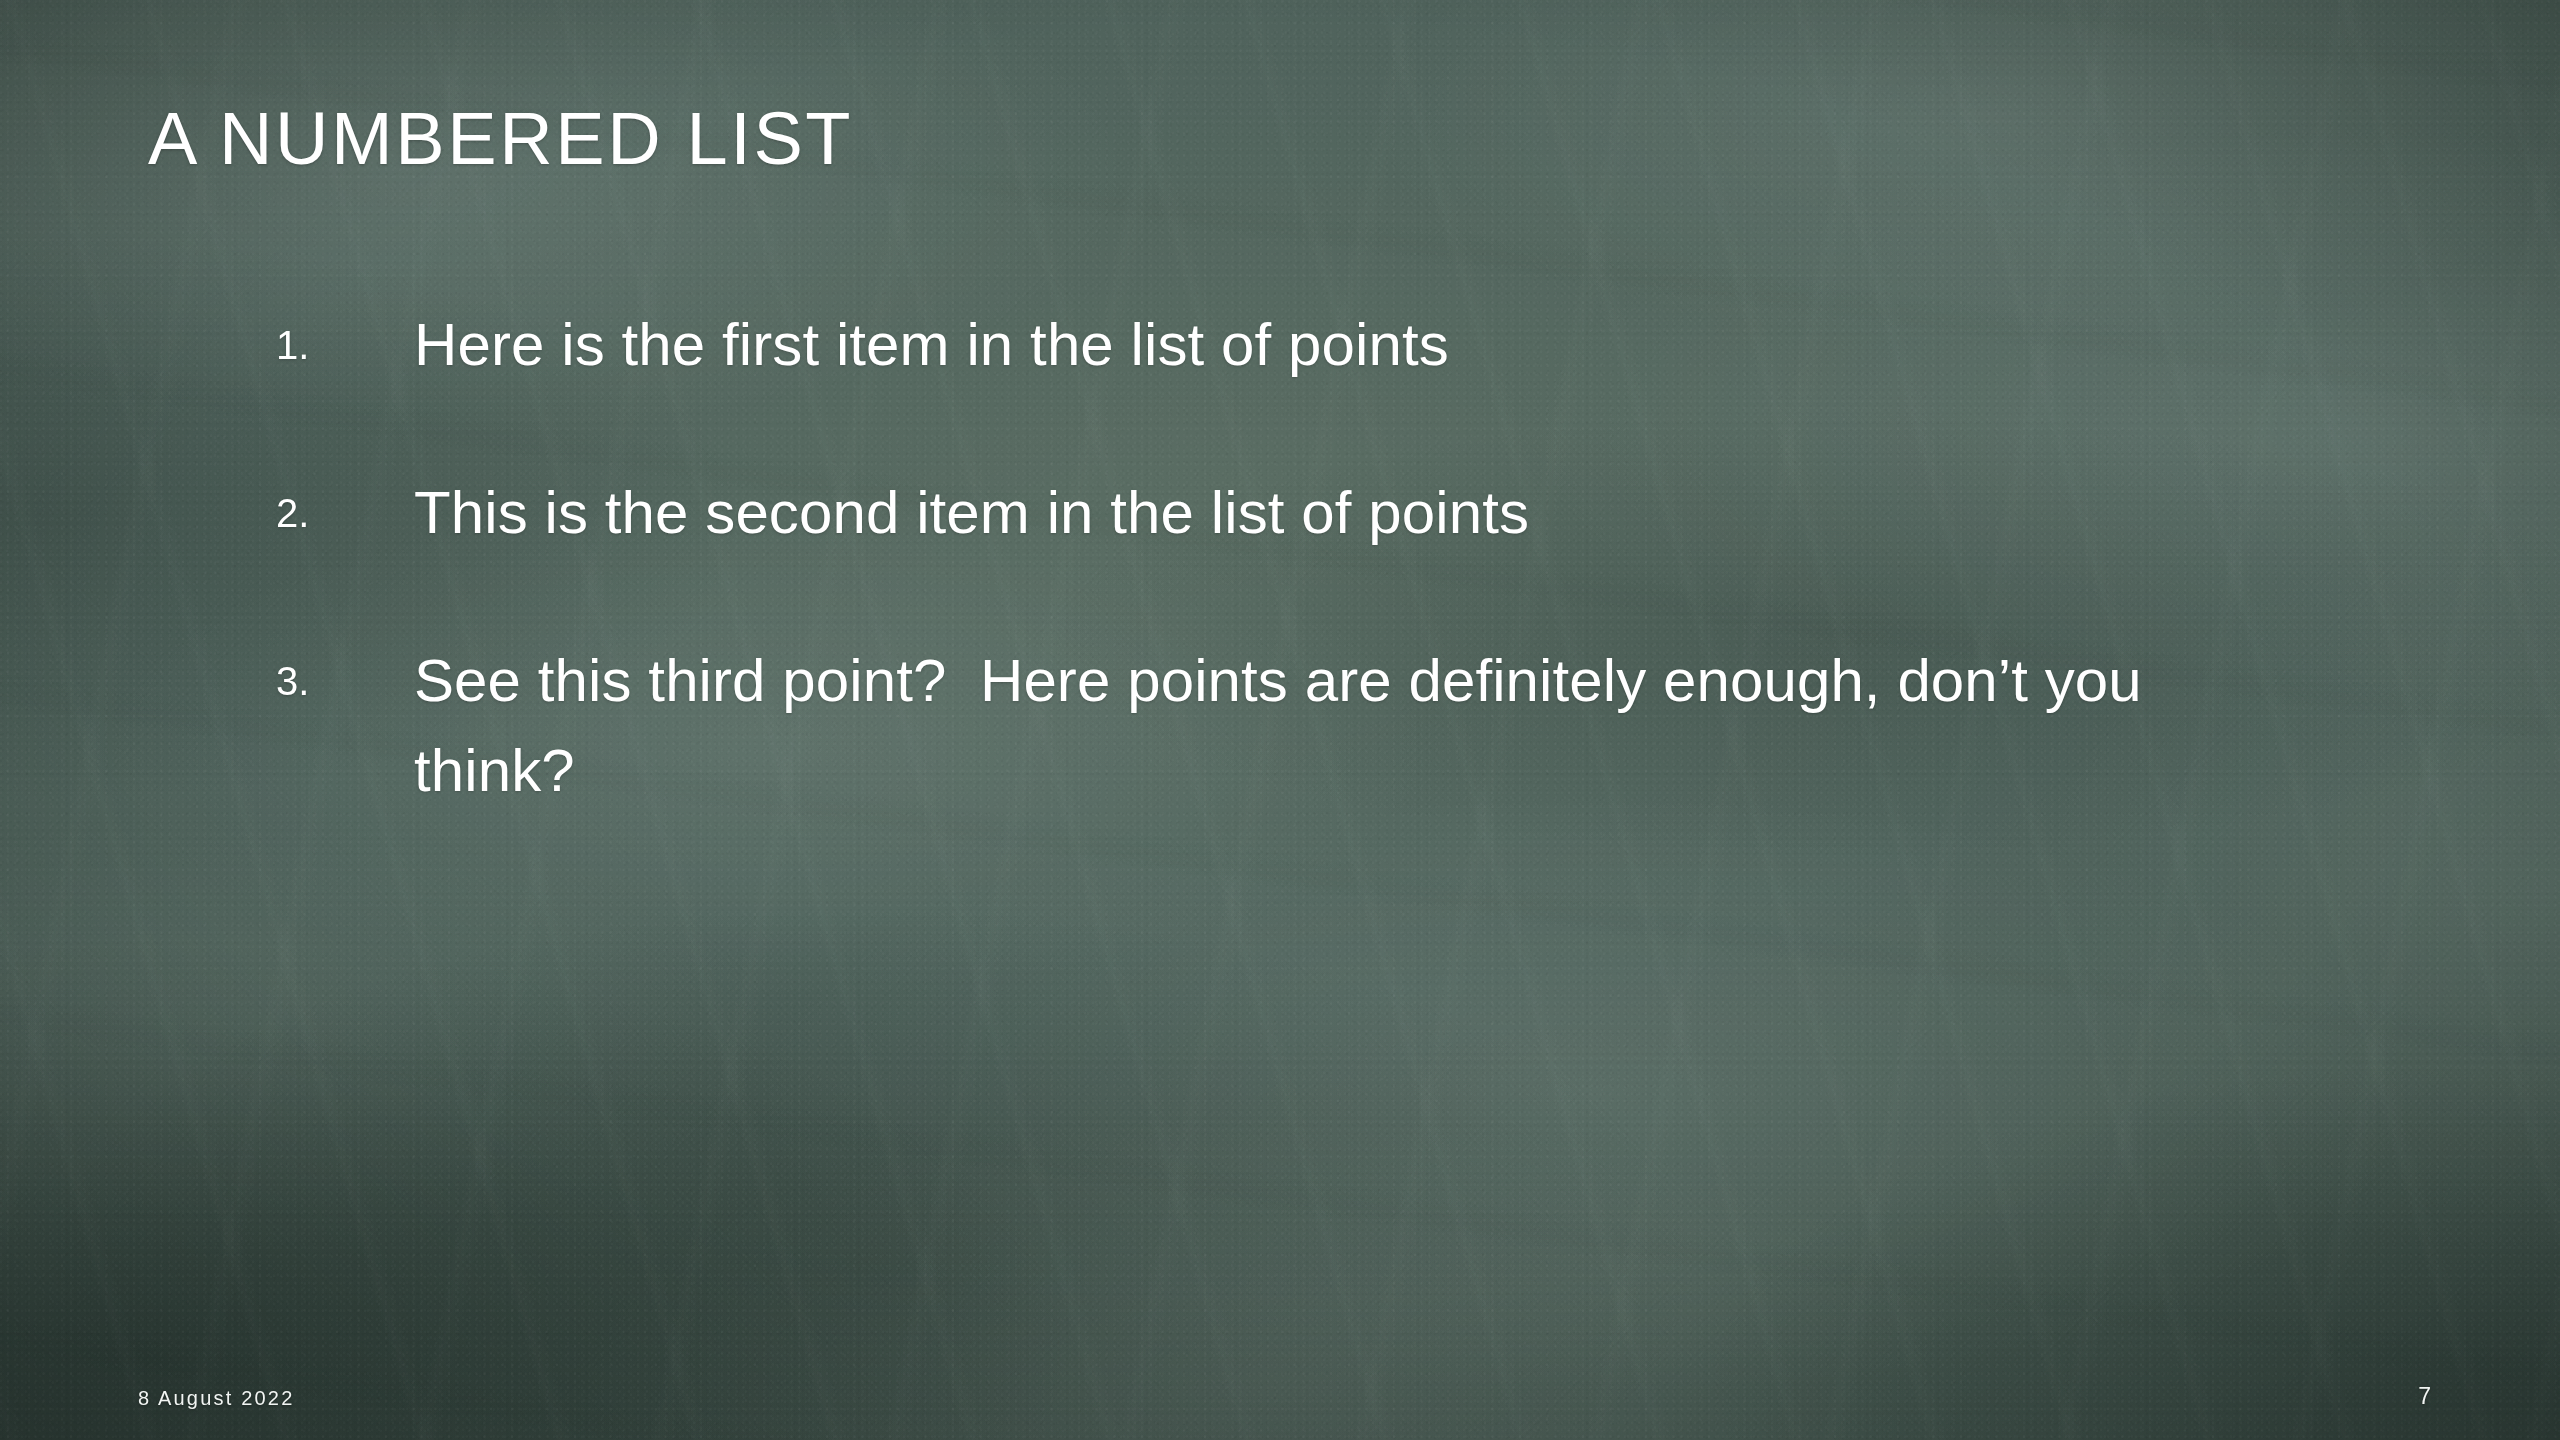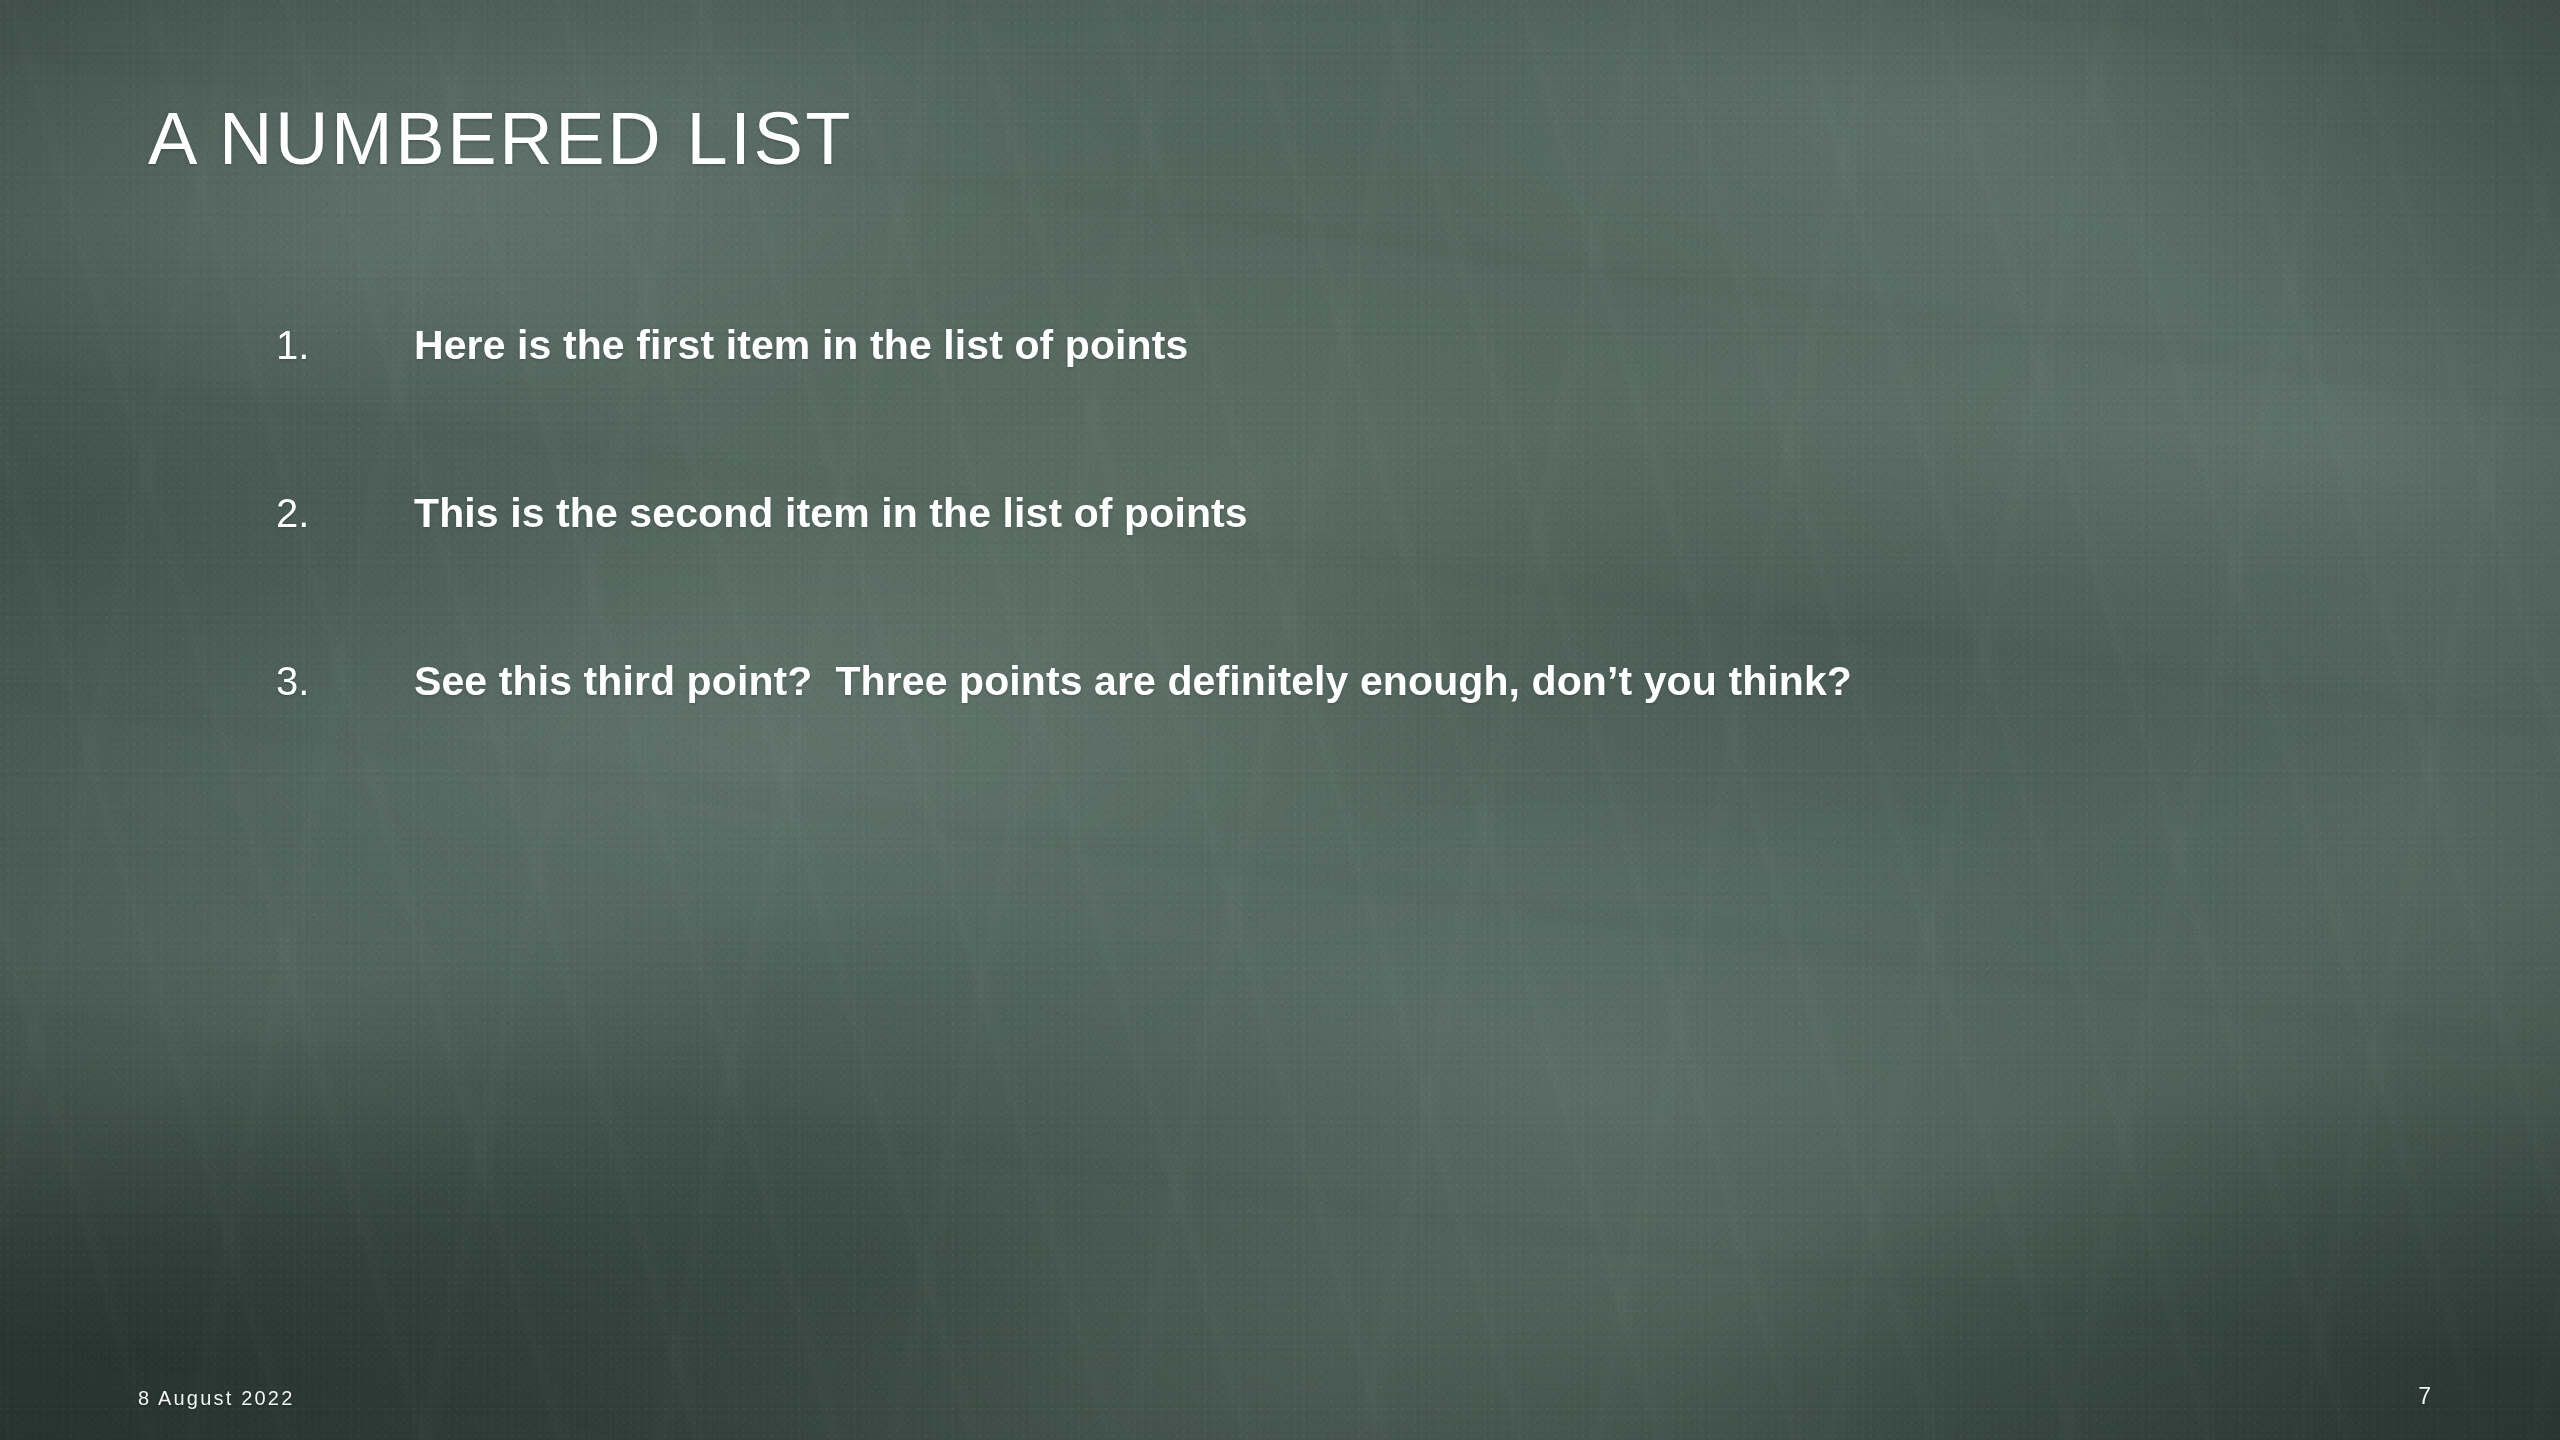--- a/index.html
+++ b/index.html
@@ -151,24 +151,24 @@
     line-height: 90px;
     color: #ffffff;
     text-align: left;
     padding-left: 4px;
     box-sizing: border-box;
     text-shadow: 0 1px 3px rgba(0,0,0,0.22);
   }
 
   .list-text {
     flex: 1 1 auto;
-    font-size: 41px;
+    font-size: 60px;
     line-height: 90px;
     color: #ffffff;
-    font-weight: 700;
+    font-weight: 400;
     letter-spacing: 0.1px;
     text-shadow: 0 1px 3px rgba(0,0,0,0.22);
     white-space: pre-wrap;
   }
 
   
 
   .footer-date {
     position: absolute;
     left: 138px;
@@ -228,21 +228,21 @@
         <div class="list-text">Here is the first item in the list of points</div>
       </div>
 
       <div class="list-item">
         <div class="list-num">2.</div>
         <div class="list-text">This is the second item in the list of points</div>
       </div>
 
       <div class="list-item">
         <div class="list-num">3.</div>
-        <div class="list-text">See this third point?  Three points are definitely enough, don’t you think?</div>
+        <div class="list-text">See this third point?  Here points are definitely enough, don’t you think?</div>
       </div>
 
     </div>
 
     <div class="footer-date">8 August 2022</div>
 
 
     <div class="footer-page">7</div>
 
   </div>

